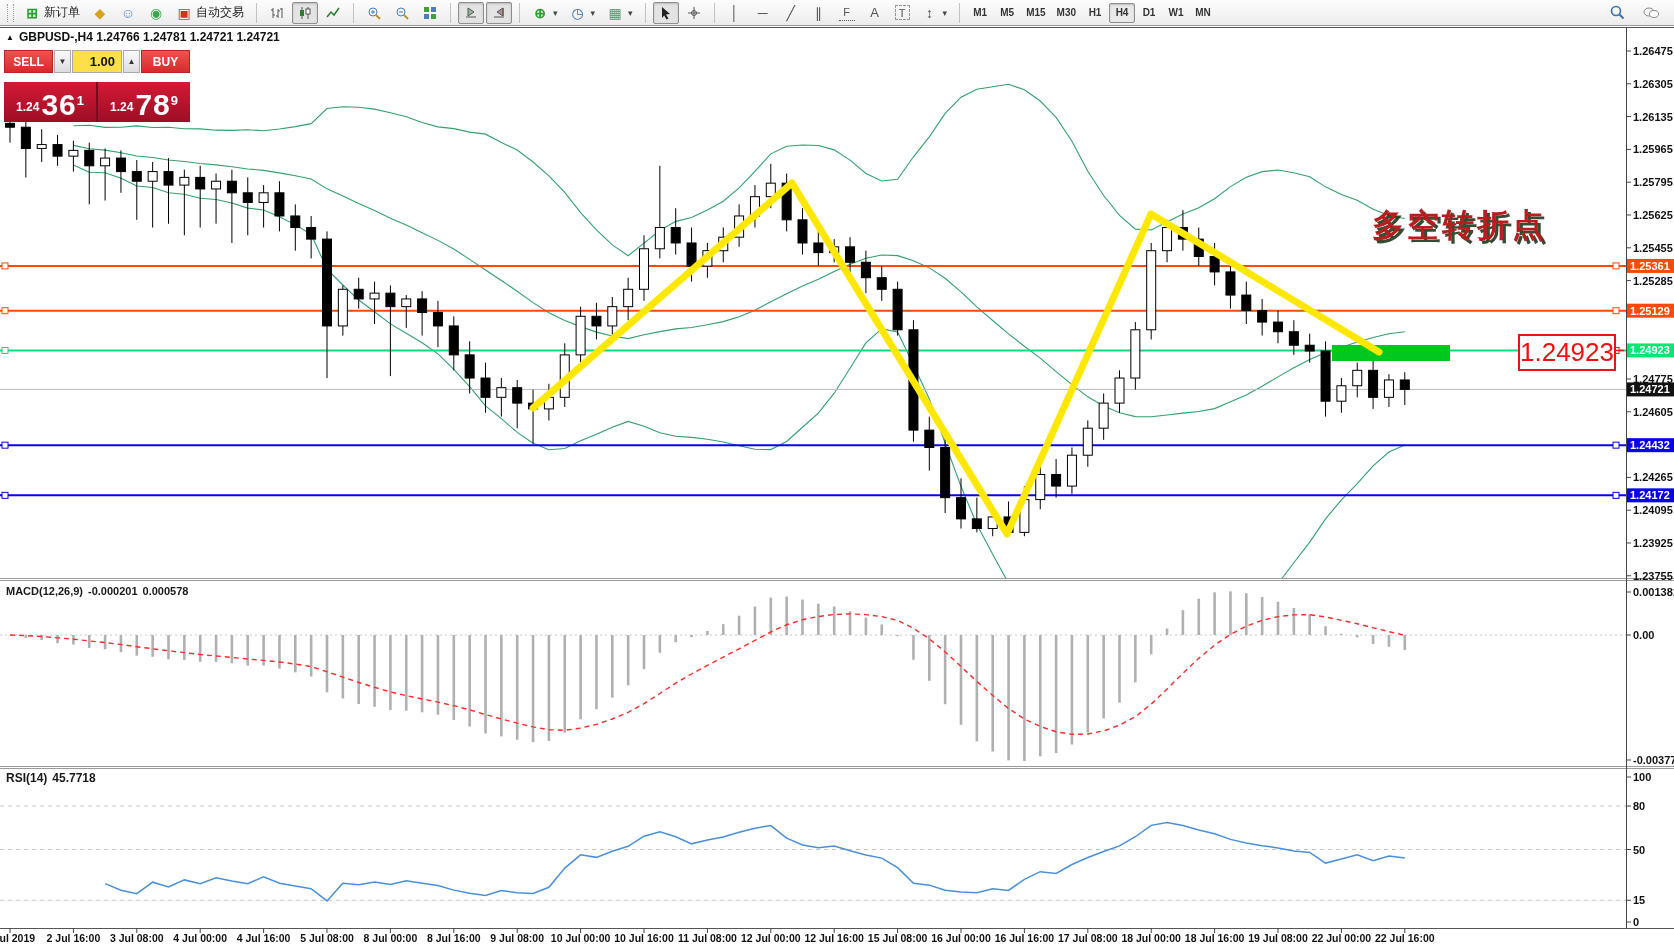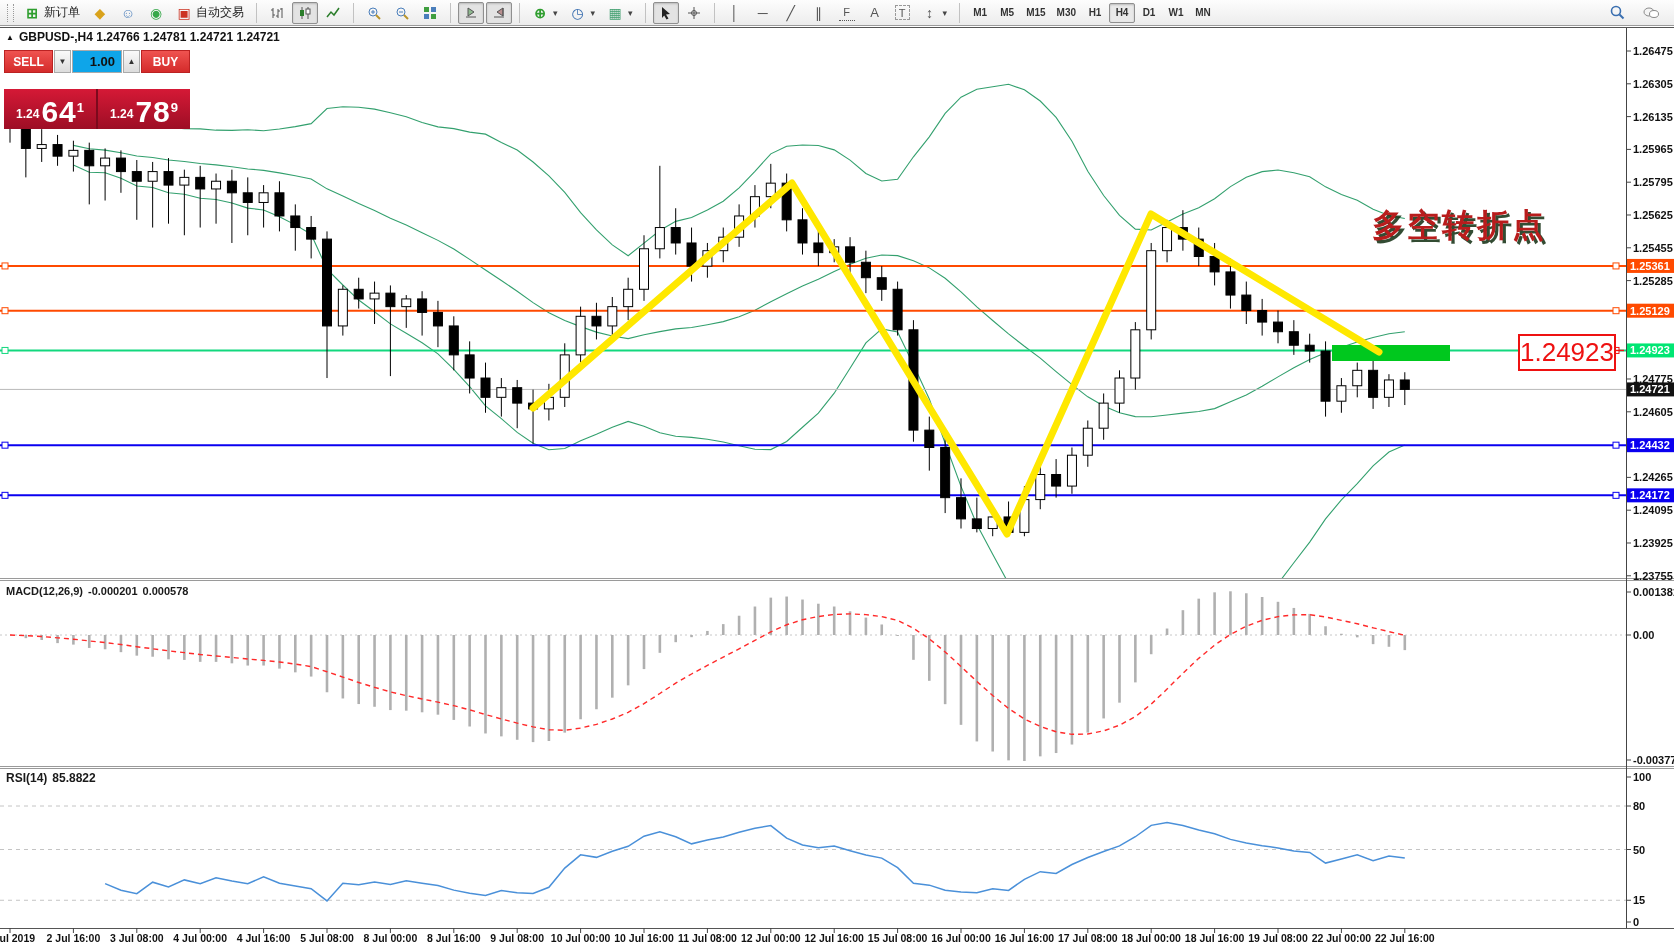--- a/index.html
+++ b/index.html
@@ -26,23 +26,23 @@
   .overlay{position:absolute;z-index:10;}
   #symbol-title{left:6px;top:30px;font-size:12px;font-weight:700;color:#111;display:flex;gap:5px;align-items:center;}
   #symbol-title .tri{font-size:8px;}
   
   #ocp{left:4px;top:50px;width:186px;}
   .ocp-row1{display:flex;height:23px;gap:1px;}
   .btn-sell,.btn-buy{flex:0 0 49px;background:linear-gradient(#ef5350,#d42b2b);color:#fff;font-size:12px;
     font-weight:700;display:flex;align-items:center;justify-content:center;border:1px solid #b22;box-sizing:border-box;}
   .vol-btn{flex:0 0 17px;background:linear-gradient(#fafafa,#dcdcdc);border:1px solid #aaa;color:#333;
     font-size:8px;display:flex;align-items:center;justify-content:center;box-sizing:border-box;}
-  .vol-val{flex:1;background:#0ea5e9;border:1px solid #aaa;box-sizing:border-box;font-size:13px;font-weight:700;
+  .vol-val{flex:1;background:#fde047;border:1px solid #aaa;box-sizing:border-box;font-size:13px;font-weight:700;
     color:#111;display:flex;align-items:center;justify-content:flex-end;padding-right:6px;}
-  .ocp-row2{display:flex;height:40px;margin-top:16px;}
+  .ocp-row2{display:flex;height:40px;margin-top:9px;}
   .px-cell{flex:1;background:linear-gradient(#d51936,#9d0e25);color:#fff;display:flex;align-items:flex-end;
     justify-content:center;padding-bottom:2px;position:relative;}
   .px-cell.first{border-right:2px solid #7c0a1d;}
   .px-small{font-size:12px;font-weight:700;margin-right:2px;line-height:26px;}
   .px-big{font-size:30px;font-weight:700;line-height:30px;letter-spacing:1px;}
   .px-sup{font-size:13px;font-weight:700;vertical-align:top;position:relative;top:-12px;}
   
   #macd-label{left:6px;top:585px;font-size:11px;font-weight:600;color:#1a1a1a;display:flex;gap:5px;text-align:center;}
   #rsi-label{left:6px;top:771px;font-size:12px;font-weight:600;color:#1a1a1a;display:flex;gap:5px;}
   
@@ -694,36 +694,36 @@
     <div class="ocp-row1">
       <div class="btn-sell">SELL</div>
       <div class="vol-btn">▼</div>
       <div class="vol-val">1.00</div>
       <div class="vol-btn">▲</div>
       <div class="btn-buy">BUY</div>
     </div>
     <div class="ocp-row2">
       <div class="px-cell first">
         <span class="px-small">1.24</span>
-        <span class="px-big">64</span>
+        <span class="px-big">36</span>
         <span class="px-sup">1</span>
       </div>
       <div class="px-cell">
         <span class="px-small">1.24</span>
         <span class="px-big">78</span>
         <span class="px-sup">9</span>
       </div>
     </div>
   </div>
 
   <div class="overlay" id="macd-label">
     <span>MACD(12,26,9)</span>
     <span>-0.000201</span>
     <span>0.000578</span>
   </div>
   <div class="overlay" id="rsi-label">
     <span>RSI(14)</span>
-    <span>85.8822</span>
+    <span>45.7718</span>
   </div>
 
   <div class="overlay" id="annotation">多空转折点</div>
   <div class="overlay" id="price-flag">1.24923</div>
 </div>
 
 </body></html>

